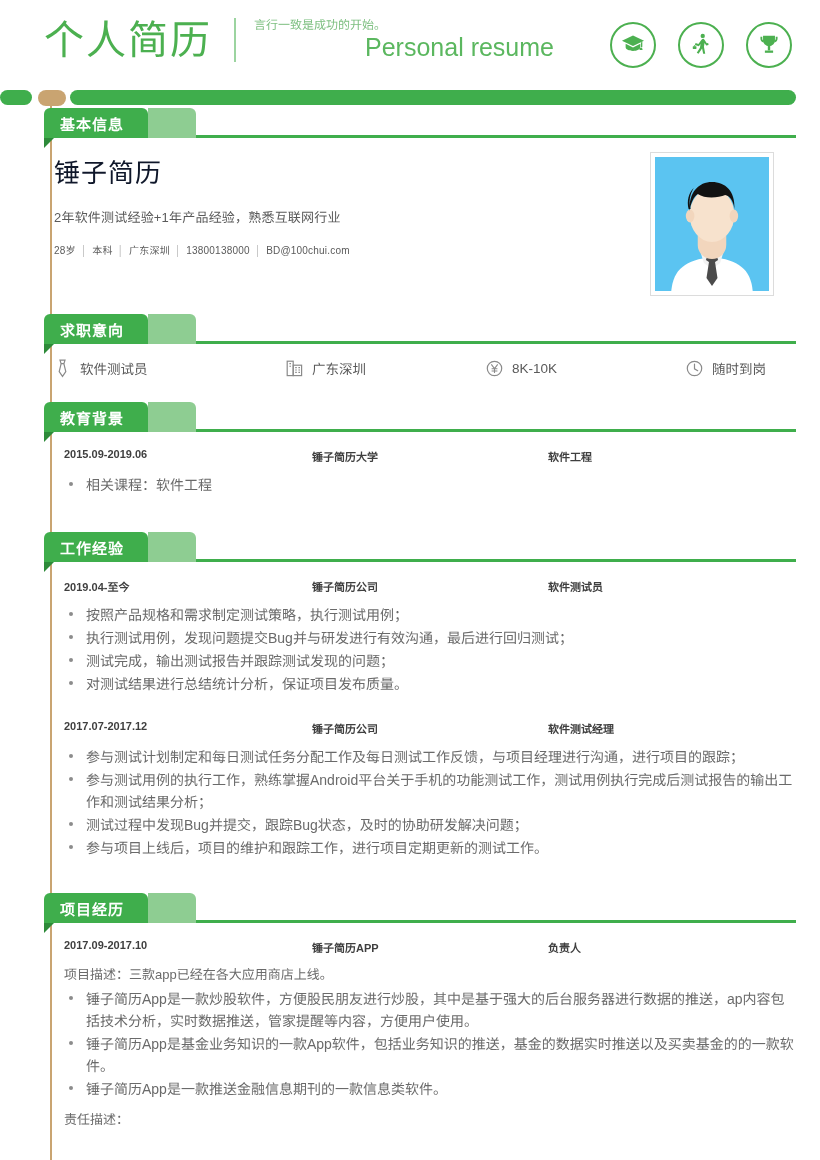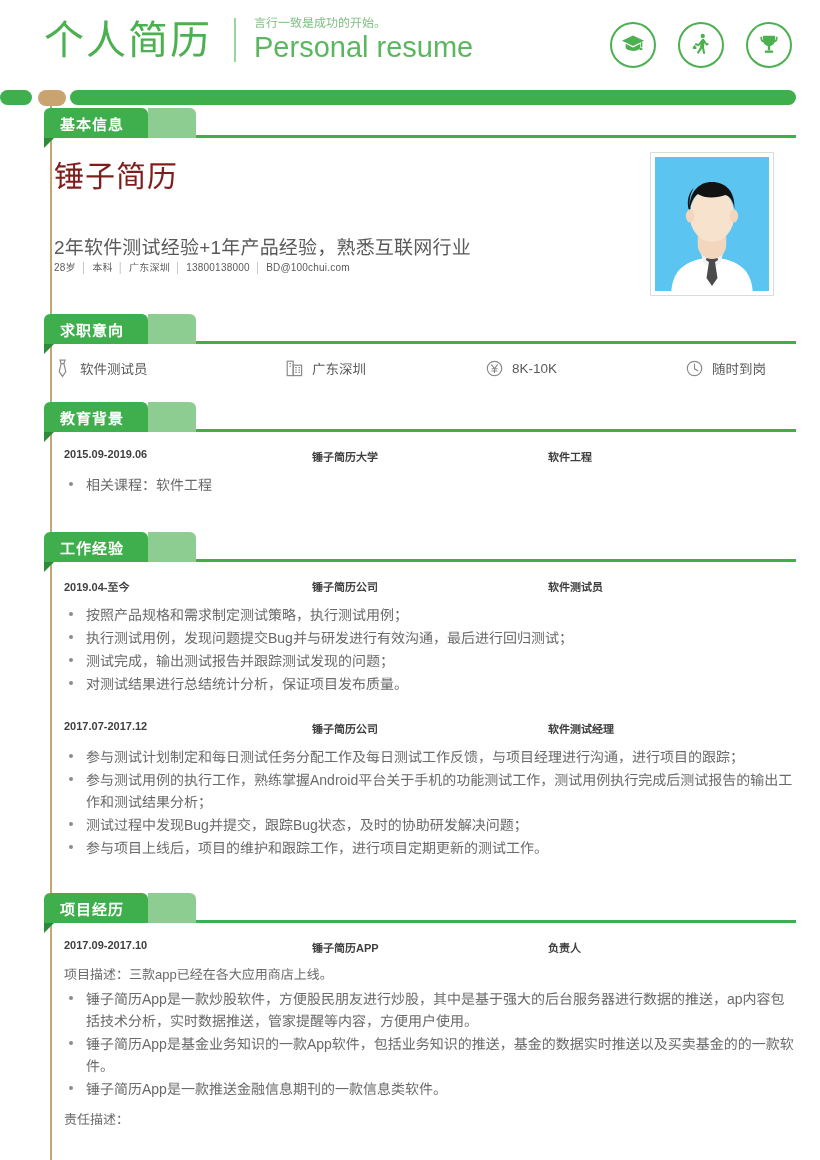--- a/index.html
+++ b/index.html
@@ -50,25 +50,26 @@
     overflow: hidden;
     width: 300px;
   }
   .brand-sub-cn {
     font-size: 12px;
     color: #7dbf80;
     line-height: 1.2;
     white-space: nowrap;
   }
   .brand-sub-en {
-    font-size: 29px;
+    font-size: 25px;
     color: #5bb75f;
     line-height: 1.15;
     white-space: nowrap;
     letter-spacing: 0px;
+    text-align: right;
   }
   .header-icons {
     position: absolute;
     right: 28px;
     top: 22px;
     display: flex;
     gap: 22px;
   }
   .hicon {
     width: 46px;
@@ -197,29 +198,30 @@
 
   
   .basic-wrap {
     display: flex;
     justify-content: space-between;
     align-items: flex-start;
     padding-top: 14px;
   }
   .basic-left { padding-left: 10px; }
   .person-name {
-    font-size: 30px;
-    color: #7f1d1d;
-    margin: 0 0 36px 0;
+    font-size: 26px;
+    color: #0f172a;
+    margin: 0 0 18px 0;
     font-weight: 400;
     letter-spacing: 1px;
   }
   .person-tag {
-    font-size: 19px;
+    font-size: 13px;
     color: #5a5a5a;
+    margin-bottom: 16px;
     letter-spacing: 0.2px;
   }
   .person-meta {
     font-size: 10px;
     color: #5a5a5a;
     letter-spacing: 0.2px;
   }
   .person-meta .sep {
     color: #b5b5b5;
     padding: 0 5px;

